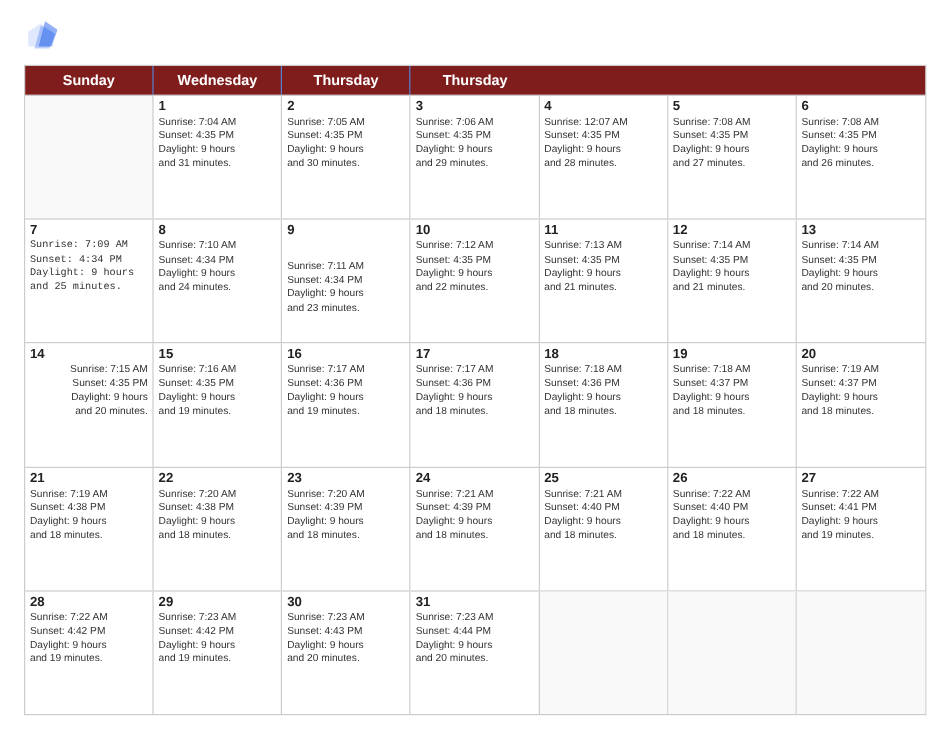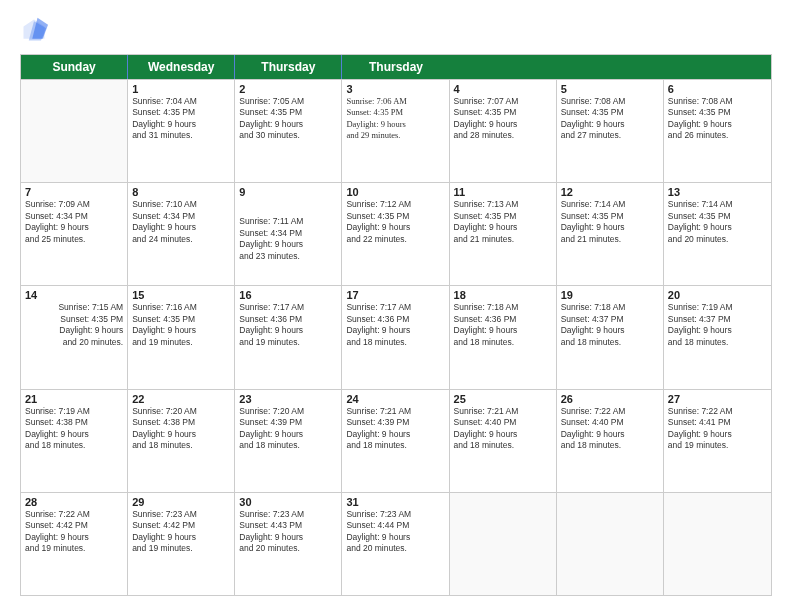--- a/index.html
+++ b/index.html
@@ -53,21 +53,21 @@
     }
     .calendar {
       flex: 1;
       display: flex;
       flex-direction: column;
       border: 1px solid #ccc;
     }
     .cal-header {
       display: grid;
       grid-template-columns: repeat(7, 1fr);
-      background: #15803d;
+      background: #7f1d1d;
     }
     .cal-header-cell {
       color: #fff;
       font-size: 12px;
       font-weight: bold;
       padding: 5px 4px;
       text-align: center;
       border-right: 1px solid #5580d4;
     }
     .cal-header-cell:last-child { border-right: none; }
@@ -145,28 +145,28 @@
           </div>
           <div class="cal-cell">
             <div class="day-num">2</div>
             <div class="day-info" style="white-space: pre-line;">Sunrise: 7:05 AM
 Sunset: 4:35 PM
 Daylight: 9 hours
 and 30 minutes.</div>
           </div>
           <div class="cal-cell">
             <div class="day-num">3</div>
-            <div class="day-info" style="white-space: pre-line; font-family: Liberation Serif, serif;">Sunrise: 7:06 AM
+            <div class="day-info" style="white-space: pre-line;">Sunrise: 7:06 AM
 Sunset: 4:35 PM
 Daylight: 9 hours
 and 29 minutes.</div>
           </div>
           <div class="cal-cell">
             <div class="day-num">4</div>
-            <div class="day-info" style="white-space: pre-line;">Sunrise: 7:07 AM
+            <div class="day-info" style="white-space: pre-line;">Sunrise: 12:07 AM
 Sunset: 4:35 PM
 Daylight: 9 hours
 and 28 minutes.</div>
           </div>
           <div class="cal-cell">
             <div class="day-num">5</div>
             <div class="day-info" style="white-space: pre-line;">Sunrise: 7:08 AM
 Sunset: 4:35 PM
 Daylight: 9 hours
 and 27 minutes.</div>
@@ -175,21 +175,21 @@
             <div class="day-num">6</div>
             <div class="day-info" style="white-space: pre-line;">Sunrise: 7:08 AM
 Sunset: 4:35 PM
 Daylight: 9 hours
 and 26 minutes.</div>
           </div>
         </div>
         <div class="cal-row">
           <div class="cal-cell">
             <div class="day-num">7</div>
-            <div class="day-info" style="white-space: pre-line;">Sunrise: 7:09 AM
+            <div class="day-info" style="white-space: pre-line; font-family: Liberation Mono, monospace;">Sunrise: 7:09 AM
 Sunset: 4:34 PM
 Daylight: 9 hours
 and 25 minutes.</div>
           </div>
           <div class="cal-cell">
             <div class="day-num">8</div>
             <div class="day-info" style="white-space: pre-line;">Sunrise: 7:10 AM
 Sunset: 4:34 PM
 Daylight: 9 hours
 and 24 minutes.</div>

